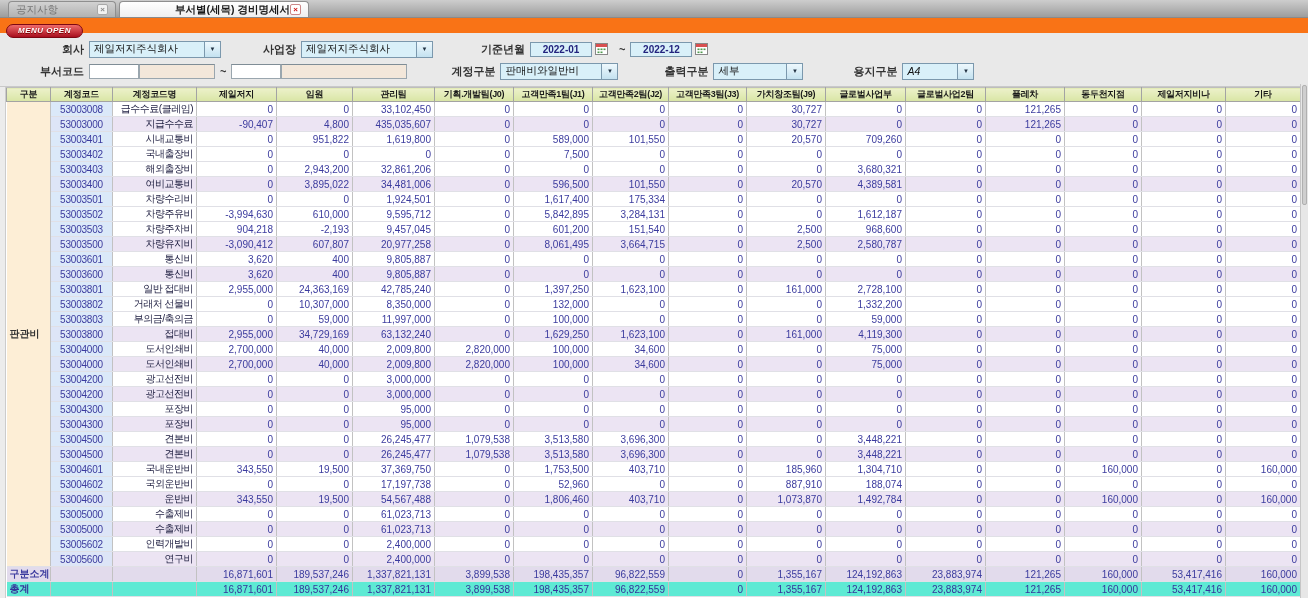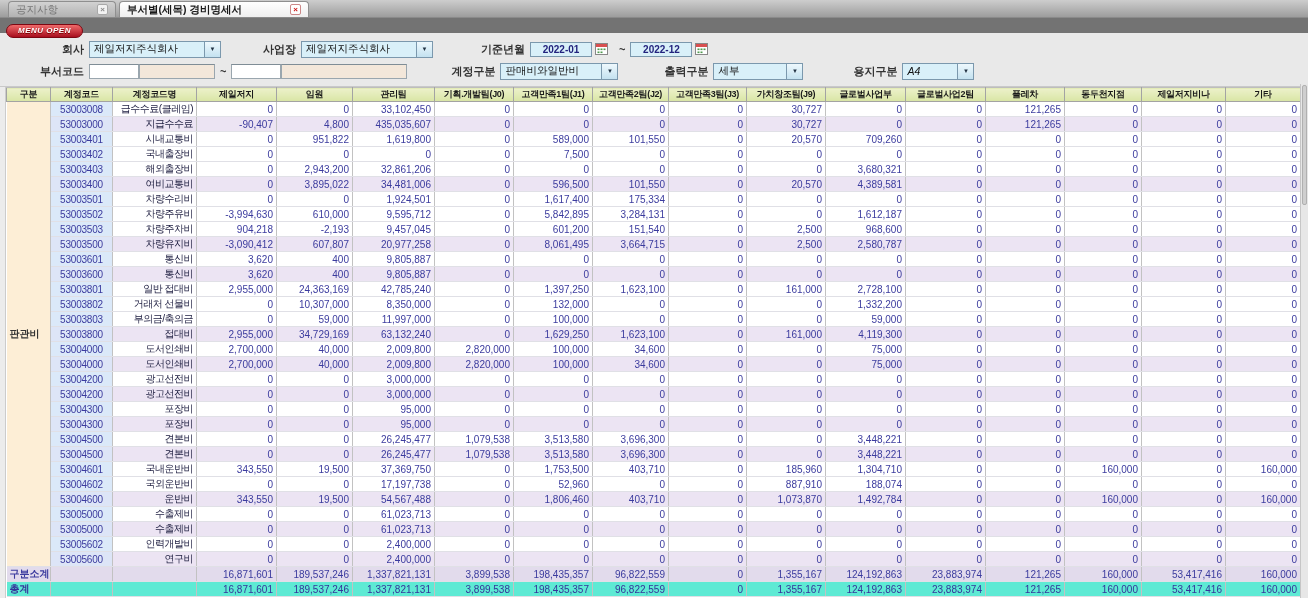--- a/index.html
+++ b/index.html
@@ -4,26 +4,26 @@
 <style>
   * { margin:0; padding:0; box-sizing:border-box; }
   html,body { background:#bdbdbd; }
   body { font-family:"Liberation Sans","DejaVu Sans",sans-serif; }
   .screen { position:relative; width:1308px; height:598px; background:#e9e9e9; overflow:hidden; }
 
   
   .tabbar { height:18px; background:linear-gradient(#cdcdcd,#9d9d9d); display:flex; align-items:flex-end; padding-left:8px; gap:3px; border-bottom:1px solid #8a8a8a; }
   .tab { height:16px; display:flex; align-items:center; justify-content:space-between; padding:0 7px; border:1px solid #8f8f8f; border-bottom:none; border-radius:4px 4px 0 0; font-size:10.5px; }
   .tab.inactive { background:linear-gradient(#d2d2d2,#b2b2b2); color:#777; width:108px; }
-  .tab.active   { background:linear-gradient(#ffffff,#efefef); color:#1a1a1a; font-weight:bold; width:190px; }
+  .tab.active   { background:linear-gradient(#ffffff,#efefef); color:#1a1a1a; font-weight:bold; width:190px;justify-content:flex-end; }
   .xbox { width:11px; height:11px; background:#f2f2f2; border:1px solid #a8a8a8; border-radius:2px; font-size:8px; line-height:9px; text-align:center; color:#8a8a8a; font-weight:bold; }
   .xbox.red { color:#cc1111; border-color:#c88; background:#fff; }
 
   
-  .menubar { height:15px; padding:1px 0 0 6px; background:#737373; }
+  .menubar { height:15px; padding:1px 0 0 6px; background:#f97316; }
   .menu-open { display:inline-block; background:linear-gradient(#ef6a6a,#a80e1e); color:#fff; font-size:8px; font-weight:bold; font-style:italic; line-height:10px; padding:1px 11px 1px; border-radius:8px; border:1px solid #7c0712; letter-spacing:.5px; text-shadow:0 1px 0 #700; }
 
   
   .filters { padding:5px 0 4px; background:#e9e9e9; border-bottom:1px solid #c9c9c9; }
   .frow { height:22px; display:flex; align-items:center; font-size:11px; color:#222; }
   .flabel { font-weight:bold; color:#333; margin-right:5px; white-space:nowrap; }
   .combo { display:inline-flex; align-items:center; height:17px; background:#d9f0f9; border:1px solid #7b98ad; }
   .combo-text { flex:1; padding:0 4px; font-size:10.5px; color:#111; white-space:nowrap; overflow:hidden; }
   .combo-btn { width:16px; height:100%; background:linear-gradient(#eef8fd,#c4e2f0); border-left:1px solid #7b98ad; font-size:6px; color:#234; display:flex; align-items:center; justify-content:center; }
   .tinput { height:15px; border:1px solid #9aa6ae; border-top-color:#7f8d96; background:#fff; font-size:10px; }

